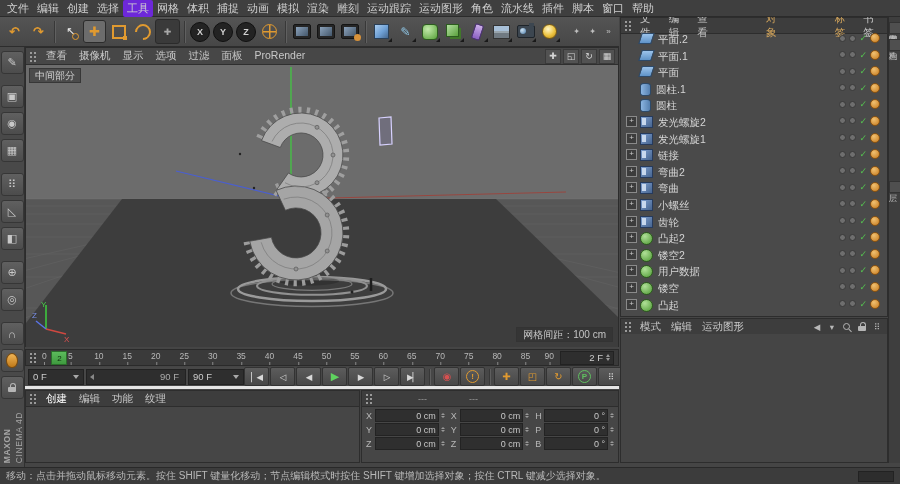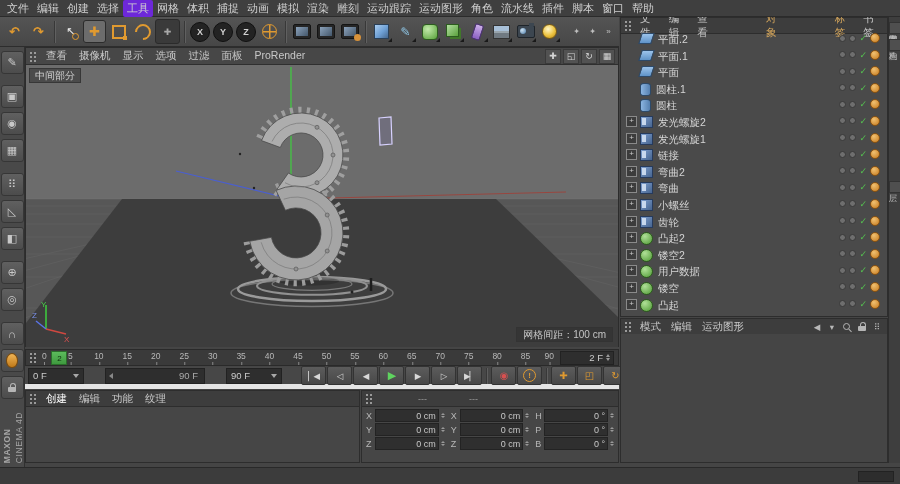--- a/index.html
+++ b/index.html
@@ -135,21 +135,21 @@
   .tl-frame{width:46px;height:12px;background:#2e2e2e;border:1px solid #222;color:#ccc;
             font-size:9.5px;display:flex;align-items:center;justify-content:flex-end;
             padding:0 3px;margin-right:4px;}
   .spin{display:flex;flex-direction:column;gap:1px;margin-left:3px;}
   .spin i{width:0;height:0;border-left:2.5px solid transparent;border-right:2.5px solid transparent;}
   .spin .up{border-bottom:3px solid #999;}
   .spin .dn{border-top:3px solid #999;}
 
   
   .animbar{position:absolute;left:25px;top:367px;width:594px;height:22px;background:#474747;
-           border-bottom:5px solid #e5e5e5;display:flex;align-items:center;gap:19px;
+           border-bottom:3px solid #e5e5e5;display:flex;align-items:center;gap:0;
            padding:0 3px;box-sizing:border-box;}
   .combo{width:46px;height:14px;background:#2e2e2e;border:1px solid #222;color:#ccc;
          font-size:9.5px;display:flex;align-items:center;justify-content:space-between;
          padding:0 4px;flex:none;}
   .pslider{width:86px;height:14px;background:#2e2e2e;border:1px solid #222;color:#aaa;
            font-size:9.5px;display:flex;align-items:center;justify-content:flex-end;
            padding:0 6px;gap:4px;position:relative;flex:none;margin:0 2px;}
   .pslider::before{content:"";position:absolute;left:3px;top:4px;
            border-top:3px solid transparent;border-bottom:3px solid transparent;border-right:4px solid #888;}
   .abtn{width:23px;height:17px;background:linear-gradient(#5c5c5c,#484848);border:1px solid #333;
@@ -841,16 +841,17 @@
     <div class="am-body"></div>
   </div>
 
   <div class="edge">
       <div class="vtab">内容浏览器</div>
       <div class="vtab">构造</div>
       <div class="vtab lower">层</div>
     </div>
 
   <div class="statusbar">
+    <span class="status-text">移动：点击并拖动鼠标移动元素。按住 SHIFT 键量化移动；节点编辑模式时按住 SHIFT 键增加选择对象；按住 CTRL 键减少选择对象。</span>
     <div class="progress"></div>
   </div>
 
 </div>
 
 </body></html>

